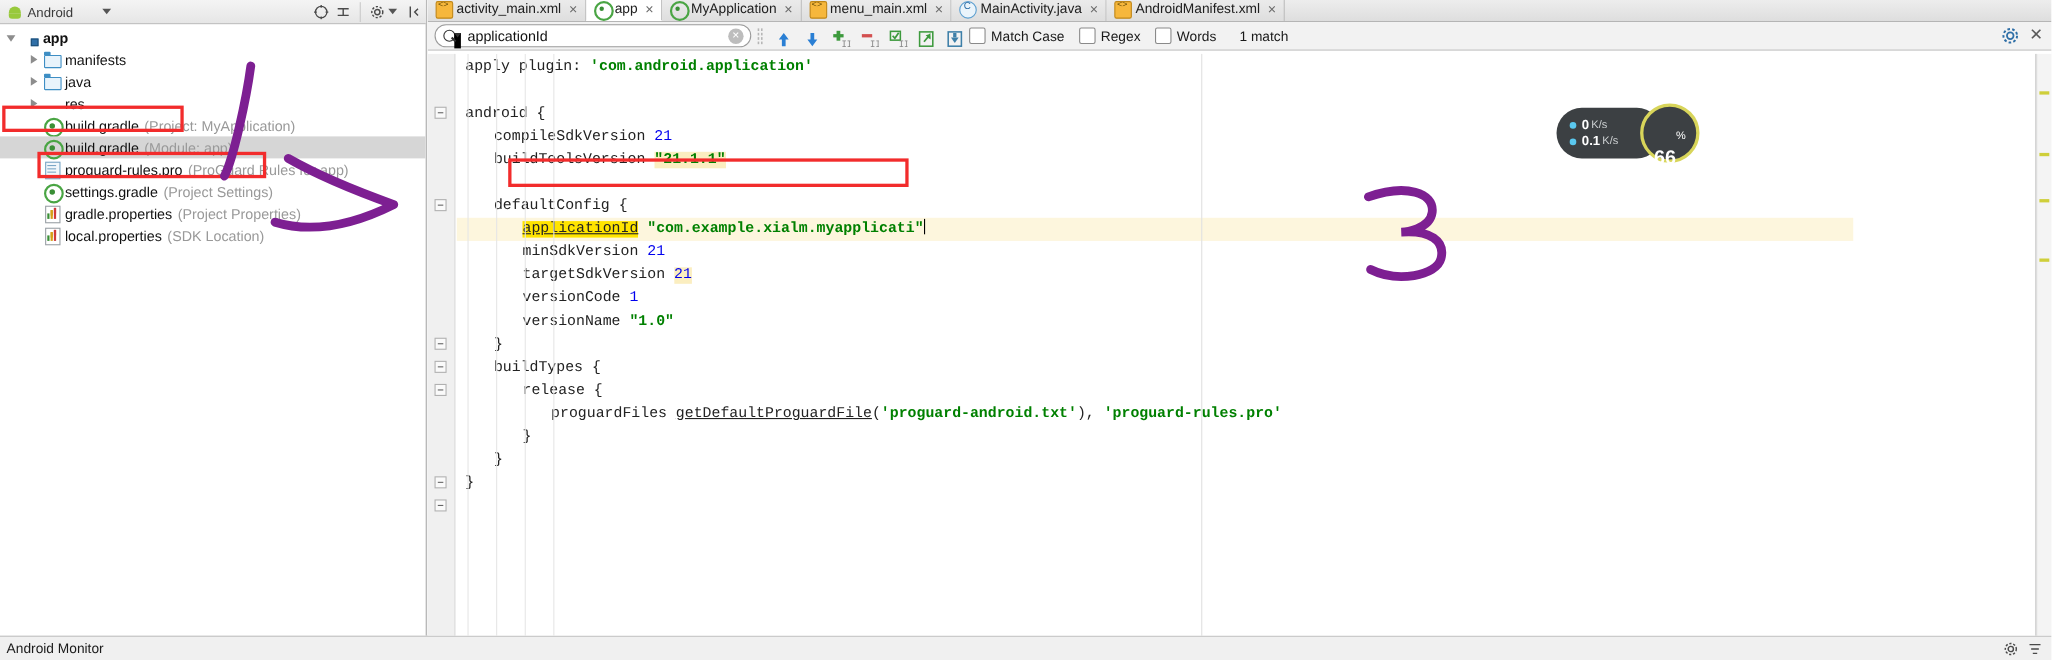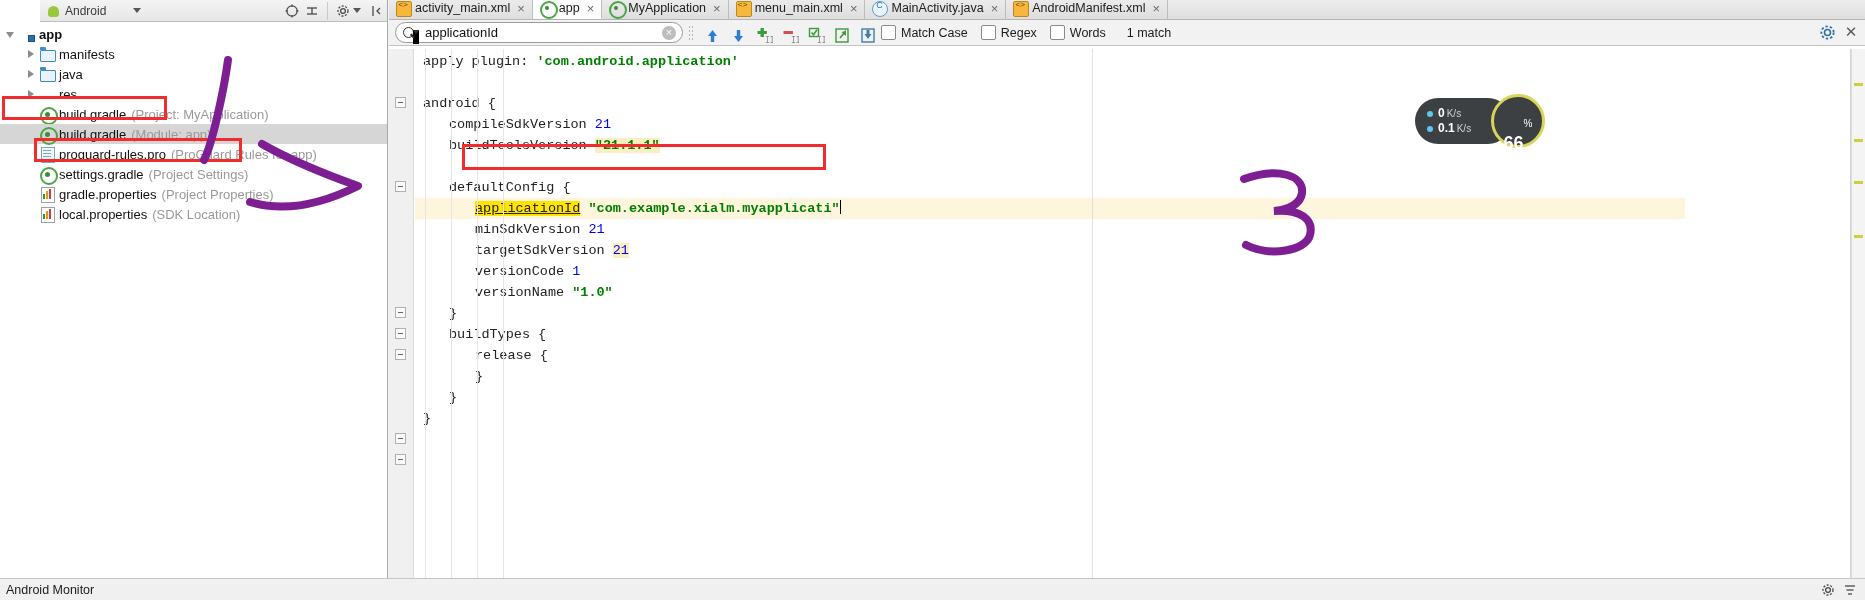--- a/index.html
+++ b/index.html
@@ -15,21 +15,20 @@
     width: 1865px; height: 600px;
     background: #f2f2f2;
   }
 
   
   #project-pane {
     position: absolute; left: 0; top: 0;
     width: 388px; height: 578px;
     background: #ffffff;
     border-right: 1px solid #a8a8a8;
-    padding-left: 40px;
   }
   #project-toolbar {
     position: relative;
     height: 22px;
     background: linear-gradient(#f4f4f4,#e6e6e6);
     border-bottom: 1px solid #bdbdbd;
     display: flex; align-items: center;
   }
   .combo {
     display: flex; align-items: center;
@@ -652,20 +651,21 @@
           <div class="cline" style="padding-left: 8px;">&nbsp;</div>
           <div class="cline" style="padding-left: 34px;"><span class="ident">defaultConfig {</span></div>
           <div class="cline hl" style="padding-left: 60px;"><span class="ident marked underline">applicationId</span><span class="ident"> </span><span class="str">"com.example.xialm.myapplicati</span><span class="str">"</span><span class="caret"></span></div>
           <div class="cline" style="padding-left: 60px;"><span class="ident">minSdkVersion </span><span class="num">21</span></div>
           <div class="cline" style="padding-left: 60px;"><span class="ident">targetSdkVersion </span><span class="num hlnum">21</span></div>
           <div class="cline" style="padding-left: 60px;"><span class="ident">versionCode </span><span class="num">1</span></div>
           <div class="cline" style="padding-left: 60px;"><span class="ident">versionName </span><span class="str">"1.0"</span></div>
           <div class="cline" style="padding-left: 34px;"><span class="ident">}</span></div>
           <div class="cline" style="padding-left: 34px;"><span class="ident">buildTypes {</span></div>
           <div class="cline" style="padding-left: 60px;"><span class="ident">release {</span></div>
+          <div class="cline" style="padding-left: 86px;"><span class="ident">proguardFiles </span><span class="ident underline">getDefaultProguardFile</span><span class="ident">(</span><span class="str">'proguard-android.txt'</span><span class="ident">), </span><span class="str">'proguard-rules.pro'</span></div>
           <div class="cline" style="padding-left: 60px;"><span class="ident">}</span></div>
           <div class="cline" style="padding-left: 34px;"><span class="ident">}</span></div>
           <div class="cline" style="padding-left: 8px;"><span class="ident">}</span></div>
           <div class="vguide" style="left: 10px;"></div>
           <div class="vguide" style="left: 36px;"></div>
           <div class="vguide" style="left: 62px;"></div>
           <div class="vguide" style="left: 88px;"></div>
         </div>
       <div id="code-right-bar">
         <div class="marker" style="top:34px"></div>

